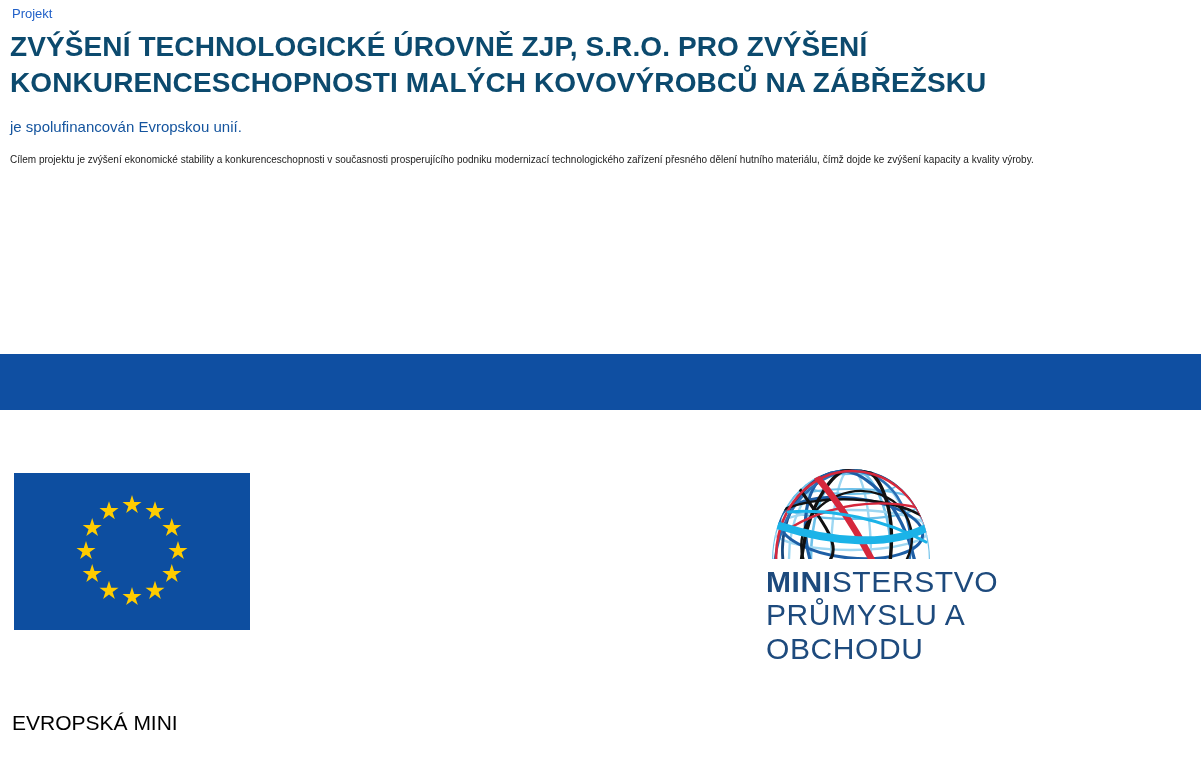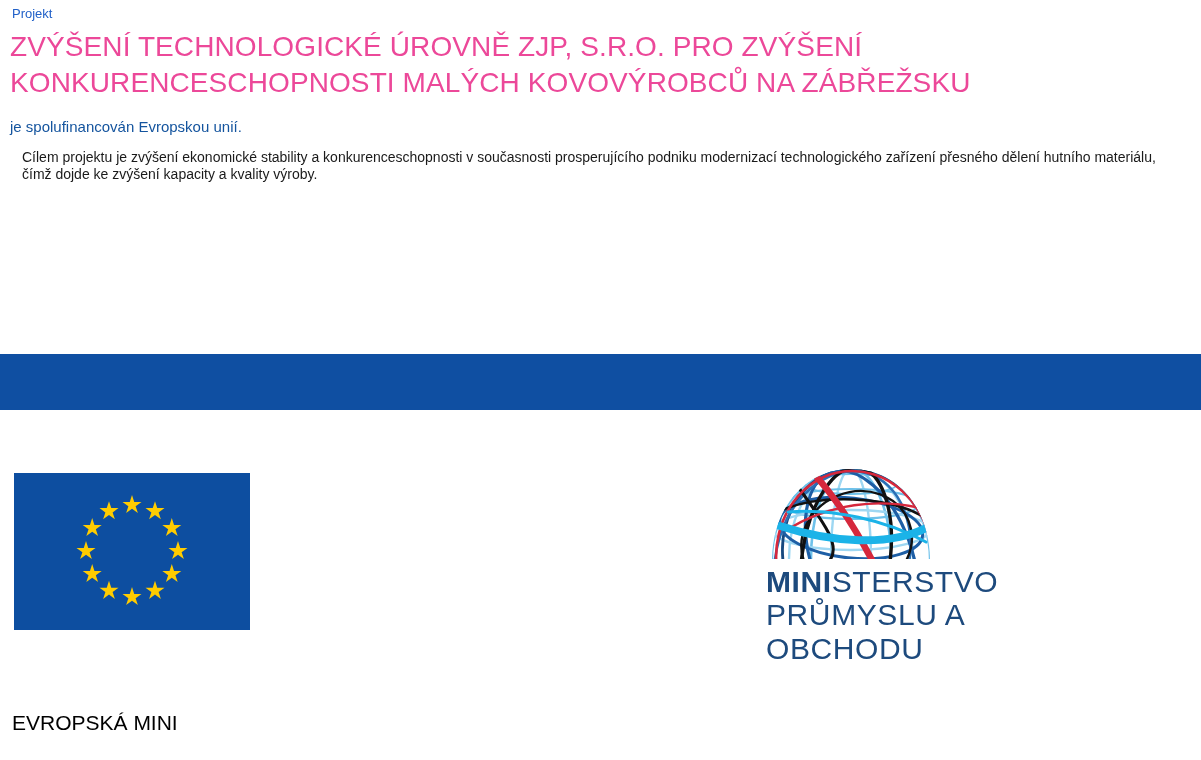--- a/index.html
+++ b/index.html
@@ -35,40 +35,40 @@
     font-size: 13px;
     line-height: 16px;
     color: #2060c8;
     font-family: "Liberation Sans", sans-serif;
     margin: 0 0 7px 2px;
   }
 
   .project-title {
     font-size: 28px;
     line-height: 36px;
-    font-weight: normal;
-    color: #ec4899;
+    font-weight: bold;
+    color: #0c4a6e;
     letter-spacing: 0.1px;
     margin: 0 0 16px 0;
     max-width: 1180px;
   }
 
   .subtitle {
     font-size: 15px;
     line-height: 20px;
     font-weight: normal;
     color: #14549e;
     margin: 0 0 12px 0;
   }
 
   .body-text {
-    font-size: 14px;
-    line-height: 17px;
+    font-size: 10px;
+    line-height: 22px;
     color: #1a1a1a;
-    margin: 12px;
+    margin: 0;
     max-width: 1186px;
   }
 
   
   .blue-band {
     position: absolute;
     left: 0;
     top: 354px;
     width: 1201px;
     height: 56px;

